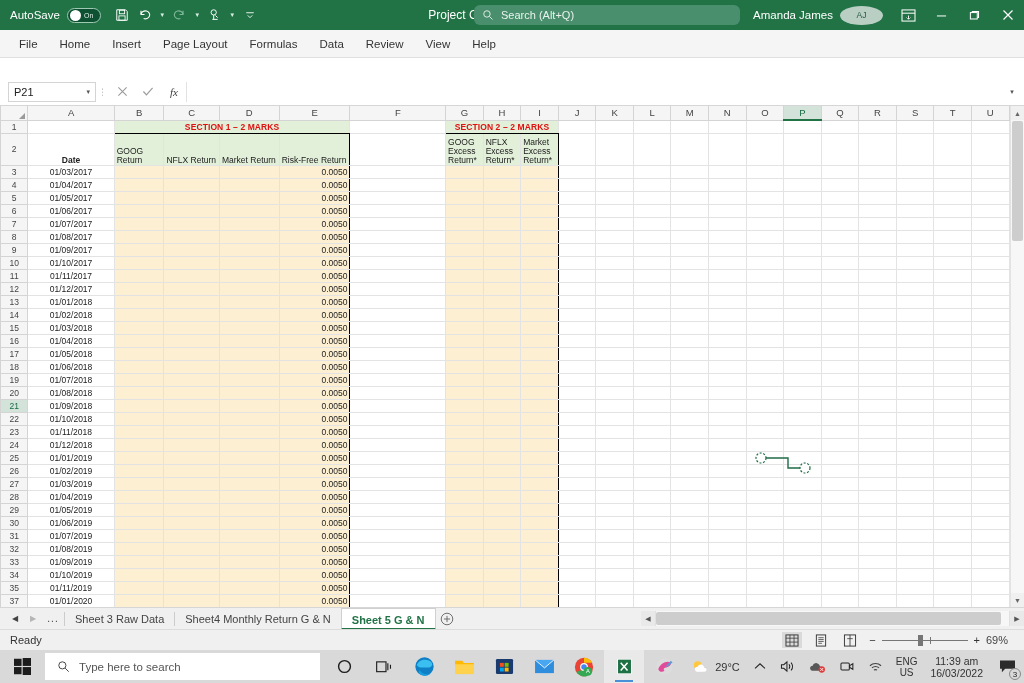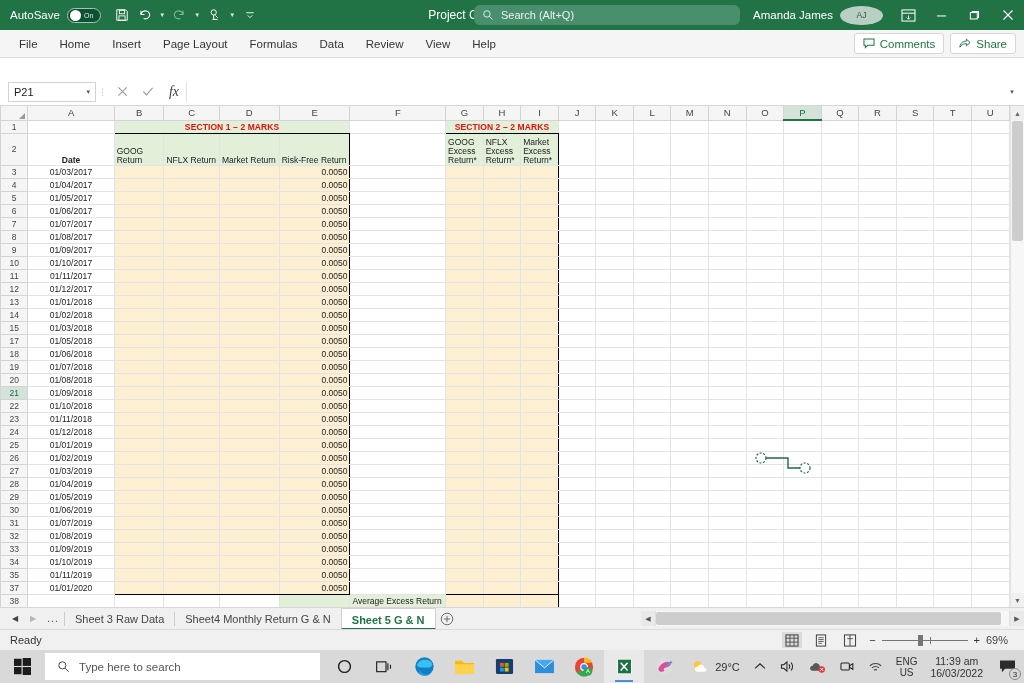--- a/index.html
+++ b/index.html
@@ -77,21 +77,21 @@
   .namebox {
     width:88px; height:20px; border:1px solid #d4d4d4; background:#fff;
     display:flex; align-items:center; padding:0 5px; font-size:11px; position:relative;
     margin-left:4px;
   }
   .namebox .nb-car { position:absolute; right:5px; font-size:7px; color:#555; }
   .nb-grip { width:14px; text-align:center; color:#b0b0b0; font-size:9px; letter-spacing:1px;}
   .fb-icons { display:flex; align-items:center; gap:2px; }
   .fb-ic { width:24px; height:20px; display:flex; align-items:center; justify-content:center;
            color:#9b9b9b; font-size:12px; }
-  .fb-ic.fx { color:#404040; font-style:italic; font-family:"Liberation Serif", serif; font-size:14px; }
+  .fb-ic.fx { color:#404040; font-style:italic; font-family:"Liberation Serif", serif; font-size:11px; }
   .fb-input { flex:1; height:20px; border-left:1px solid #e2e2e2; padding-left:6px; font-size:11px; }
   .fb-caret { width:16px; text-align:center; font-size:7px; color:#555; }
 
   
   .gridwrap { flex:1; position:relative; overflow:hidden; background:#fff; display:flex; flex-direction:column; }
   table.grid { border-collapse:collapse; table-layout:fixed; }
   .colhead-row th {
     height:13px; background:#f5f5f5; border:1px solid #d4d4d4; border-top:none;
     font-weight:normal; font-size:9.5px; color:#444; text-align:center;
   }
@@ -307,38 +307,20 @@
   <div class="ribbon">
     <div class="rtab">File</div>
     <div class="rtab">Home</div>
     <div class="rtab">Insert</div>
     <div class="rtab">Page Layout</div>
     <div class="rtab">Formulas</div>
     <div class="rtab">Data</div>
     <div class="rtab">Review</div>
     <div class="rtab">View</div>
     <div class="rtab">Help</div>
-    <div class="ribbon-right">
-      <div class="rr-btn">
-        <span>
-          <svg width="12" height="11" viewBox="0 0 13 12">
-              <path d="M1 1 H12 V8 H5 L2.5 10.5 V8 H1 Z" fill="none" stroke="#217346" stroke-width="1.1"></path>
-            </svg>
-        </span>
-        <span>Comments</span>
-      </div>
-      <div class="rr-btn">
-        <span>
-          <svg width="12" height="11" viewBox="0 0 13 12">
-              <path d="M1 10 C1 5 5 3.5 8 3.5 V1.2 L12 5 L8 8.6 V6.2 C5 6.2 2.5 7 1 10 Z" fill="none" stroke="#217346" stroke-width="1.05"></path>
-            </svg>
-        </span>
-        <span>Share</span>
-      </div>
-    </div>
   </div>
 
   <div class="fbar">
     <div class="namebox">
       <span>P21</span>
       <span class="nb-car">▾</span>
     </div>
     <div class="nb-grip">⋮</div>
     <div class="fb-icons">
       <div class="fb-ic">
@@ -776,20 +758,45 @@
             <td class="cell "></td>
             <td class="cell "></td>
             <td class="cell "></td>
             <td class="cell "></td>
             <td class="cell "></td>
             <td class="cell "></td>
             <td class="cell "></td>
             <td class="cell "></td>
           </tr>
           <tr>
+            <td class="rowhead">16</td>
+            <td class="cell c-center">01/04/2018</td>
+            <td class="cell shade b-l"></td>
+            <td class="cell shade"></td>
+            <td class="cell shade b-l"></td>
+            <td class="cell shade c-right b-r">0.0050</td>
+            <td class="cell "></td>
+            <td class="cell shade b-l"></td>
+            <td class="cell shade"></td>
+            <td class="cell shade b-r"></td>
+            <td class="cell "></td>
+            <td class="cell "></td>
+            <td class="cell "></td>
+            <td class="cell "></td>
+            <td class="cell "></td>
+            <td class="cell "></td>
+            <td class="cell "></td>
+            <td class="cell "></td>
+            <td class="cell "></td>
+            <td class="cell "></td>
+            <td class="cell "></td>
+            <td class="cell "></td>
+            <td class="cell "></td>
+          </tr>
+          <tr>
             <td class="rowhead">17</td>
             <td class="cell c-center">01/05/2018</td>
             <td class="cell shade b-l"></td>
             <td class="cell shade"></td>
             <td class="cell shade b-l"></td>
             <td class="cell shade c-right b-r">0.0050</td>
             <td class="cell "></td>
             <td class="cell shade b-l"></td>
             <td class="cell shade"></td>
             <td class="cell shade b-r"></td>

